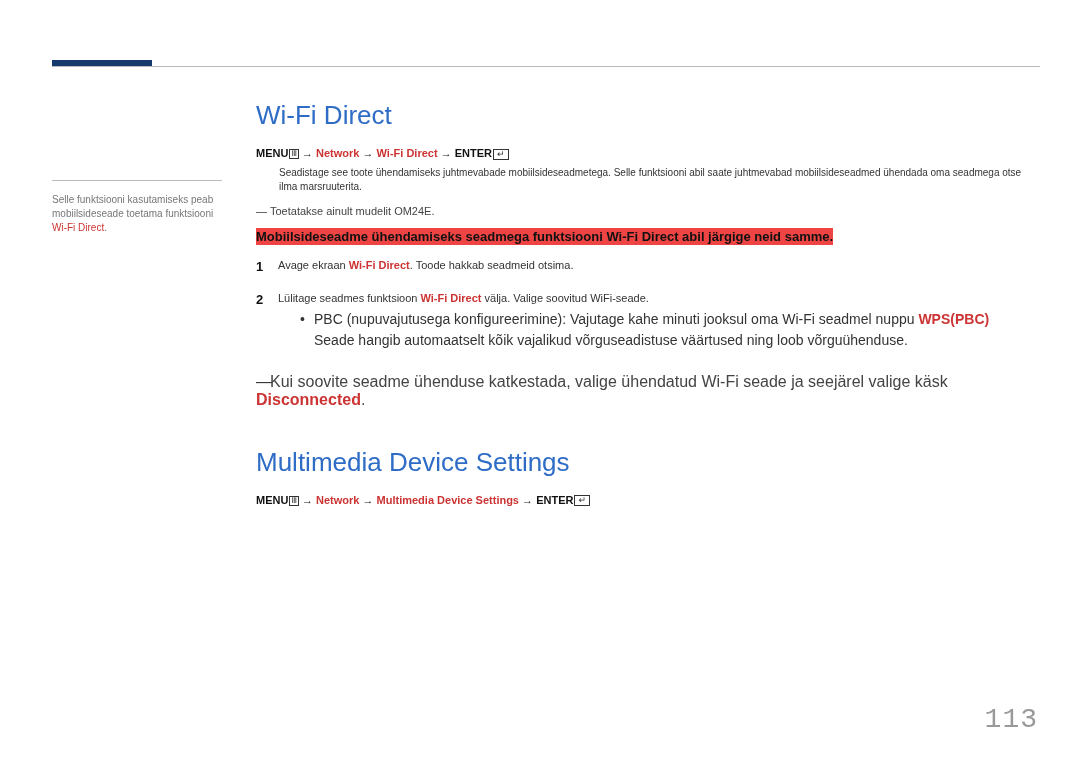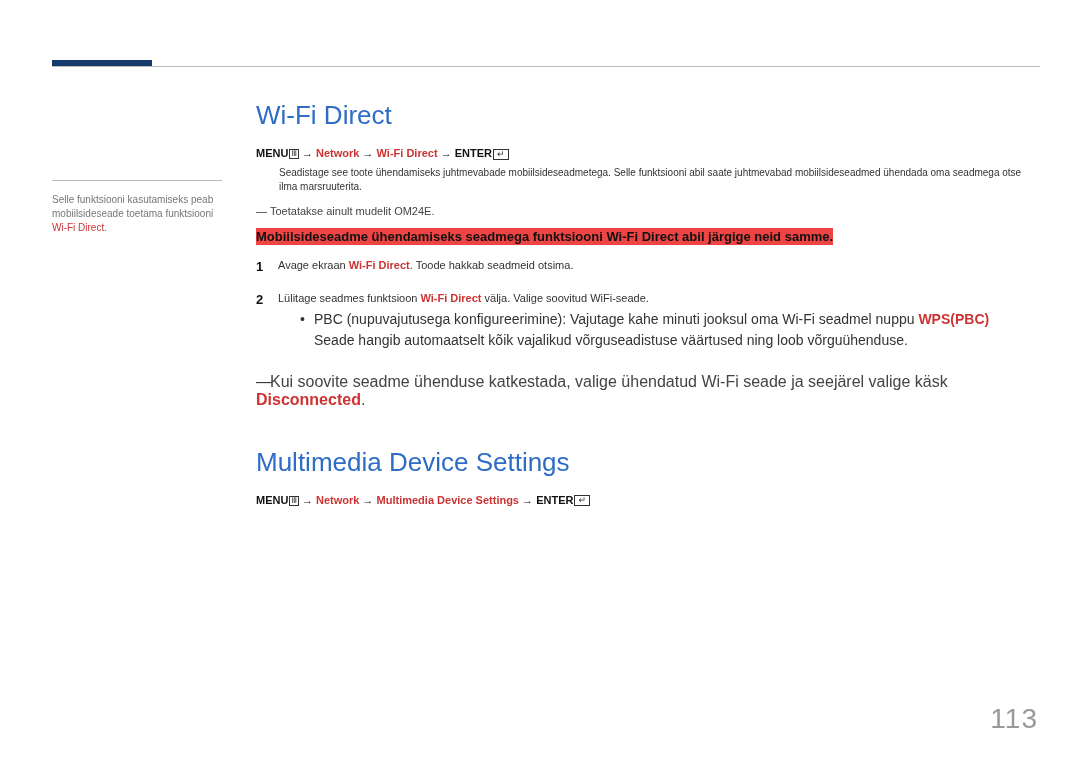--- a/index.html
+++ b/index.html
@@ -27,21 +27,21 @@
   .step-row { display: flex; font-size: 11px; line-height: 1.5; margin-bottom: 14px; }
   .step-row .num { color: #111; font-weight: 700; width: 22px; font-size: 13px; }
   .step-row .txt { flex: 1; }
   .step-row .red { color: #cc3333; font-weight: 700; }
   ul.bullets { list-style: none; margin: 2px 0 8px 22px; padding: 0; }
   ul.bullets li { position: relative; font-size: 14px; line-height: 1.5; padding-left: 14px; margin-bottom: 8px; }
   ul.bullets li:before { content: "•"; position: absolute; left: 0; top: 0; color:#333; }
   ul.bullets .red { color: #cc3333; font-weight: 700; }
   .footnote { font-size: 16px; color: #444; margin-left: 0; }
   .footnote .red { color: #cc3333; font-weight: 700; }
-  .page-number { position: absolute; right: 42px; bottom: 28px; font-size: 28px; color: #999; font-weight: 300; letter-spacing: 1px; }
+  .page-number { position: absolute; right: 42px; bottom: 28px; font-size: 28px; color: #999; font-weight: 300; letter-spacing: 1px; font-family: Liberation Mono, monospace; }
   .sec2 { margin-top: 38px; }
 </style>
 </head>
 <body>
 
 <div class="page">
   <div class="top-bar"></div>
   <div class="top-rule"></div>
 
   <div class="side-note">

